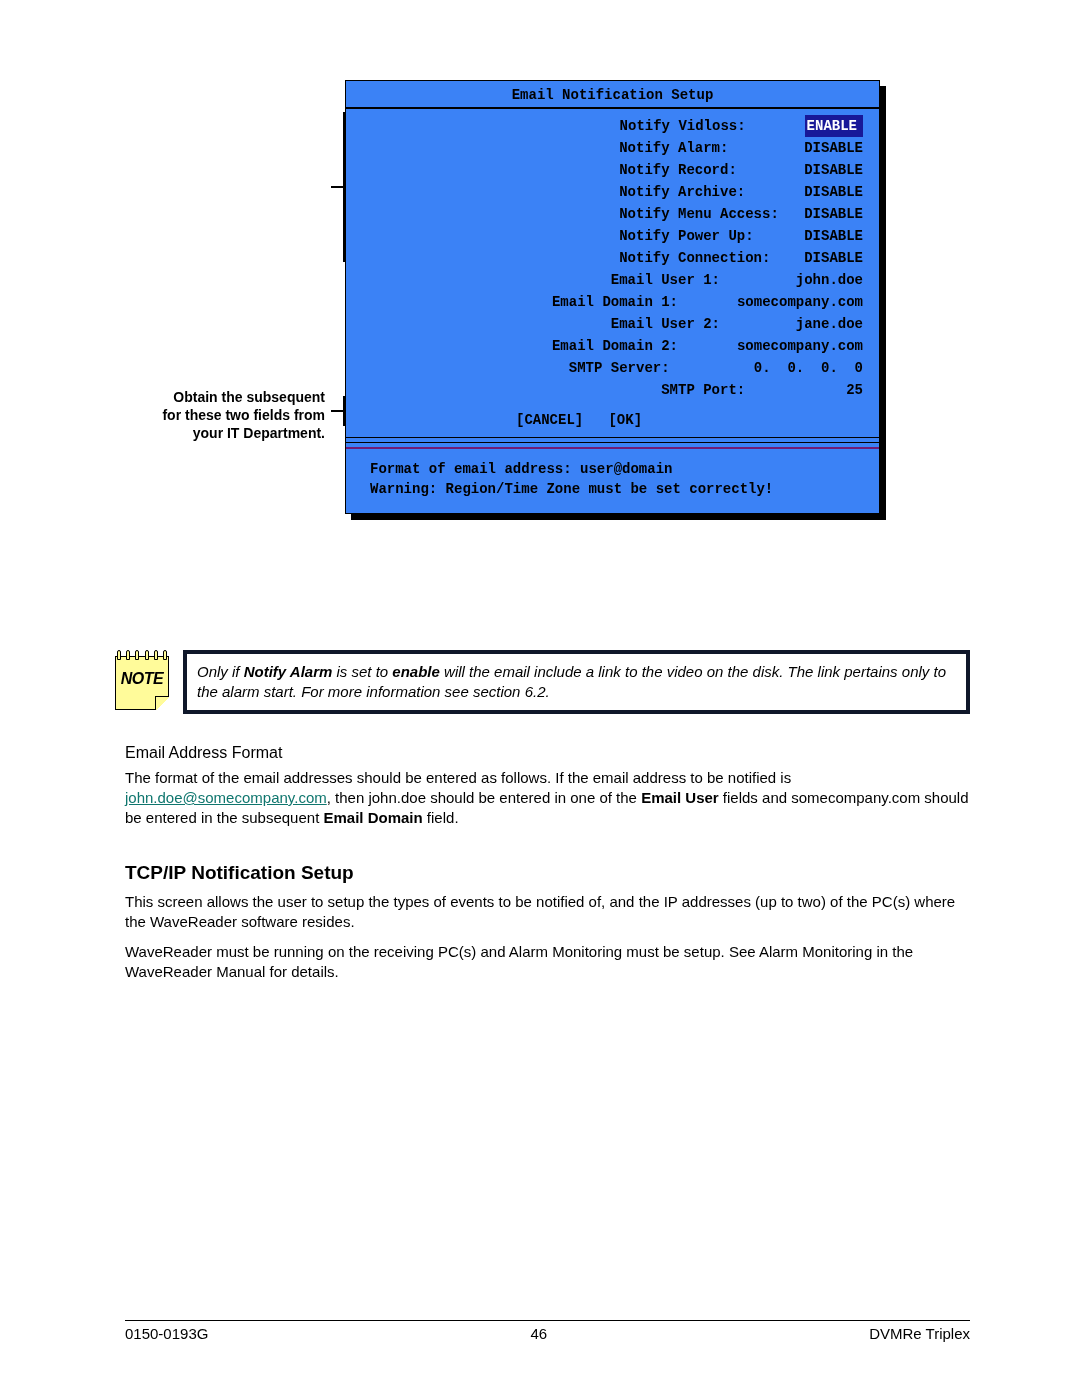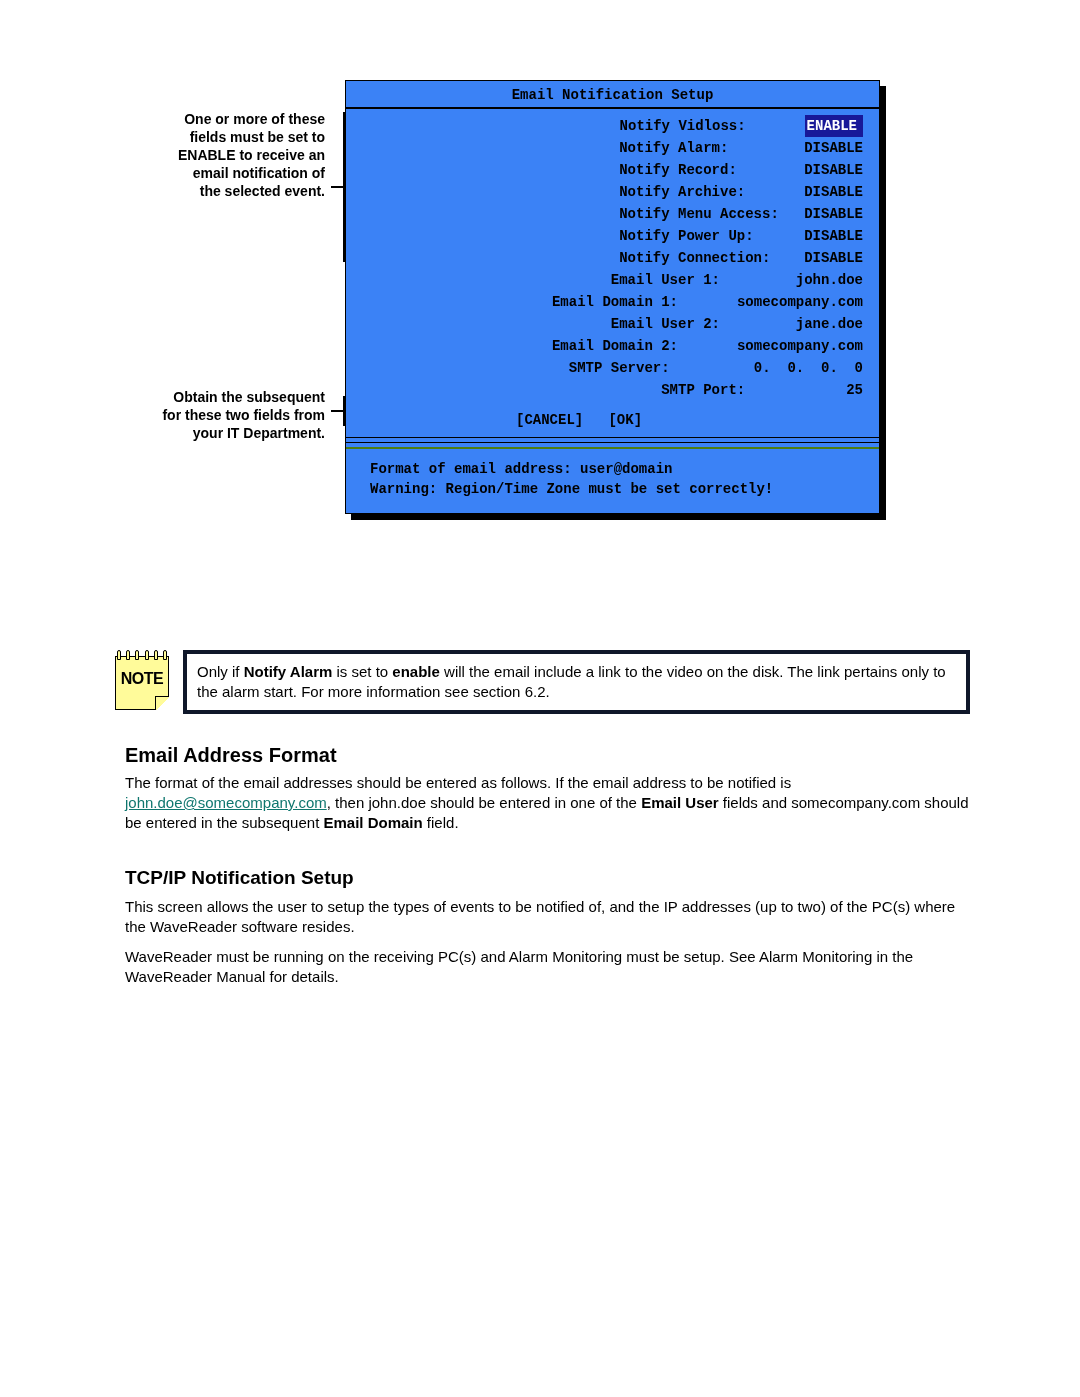--- a/index.html
+++ b/index.html
@@ -54,21 +54,21 @@
     background: #181898;
     color: #fff;
     padding: 0 6px 0 2px;
   }
   .menu-buttons {
     padding-left: 170px;
     line-height: 26px;
   }
   .menu-divider { border-top: 1px solid #000; margin: 4px 0; }
   .menu-footer {
-    border-top: 2px solid #4d7c0f;
+    border-top: 2px solid #701a75;
     padding: 10px 16px 14px 24px;
     line-height: 20px;
   }
   
   .callout {
     position: absolute;
     font-family: Arial, Helvetica, sans-serif;
     font-weight: bold;
     font-size: 14px;
     text-align: right;
@@ -92,20 +92,21 @@
     background: #000;
     transform: translateY(-1px);
   }
   .bracket.b1 { left: 218px; top: 32px; width: 14px; height: 150px; }
   .bracket.b2 { left: 218px; top: 316px; width: 14px; height: 30px; }
   
   .note-wrap {
     display: flex;
     align-items: stretch;
     margin: 30px 0 30px -10px;
+    font-style: italic;
   }
   .note-icon {
     width: 54px;
     flex: 0 0 54px;
     height: 60px;
     margin-right: 14px;
     position: relative;
   }
   .note-icon .pad {
     position: absolute;
@@ -143,21 +144,21 @@
     border-left: 1px solid #000;
   }
   .note-box {
     flex: 1;
     border: 4px solid #0f172a;
     padding: 8px 10px;
     font-size: 15px;
     line-height: 20px;
   }
   
-  h3 { font-size: 20px; font-weight: bold; margin: 4px 0 6px 0; }
+  h3 { font-size: 16px; font-weight: normal; margin: 4px 0 6px 0; }
   h2 { font-size: 19px; font-weight: bold; margin: 34px 0 8px 0; }
   p  { font-size: 15px; line-height: 20px; margin: 0 0 10px 0; }
   a.link { color: #0f766e; text-decoration: underline; }
   .b { font-weight: bold; }
   
   .footer {
     position: absolute;
     left: 125px;
     right: 110px;
     bottom: 55px;
@@ -169,27 +170,20 @@
     font-size: 15px;
   }
 </style>
 </head>
 <body>
 
 <div class="page">
 
   <div class="menu-area">
 
-    <div class="callout c1">
-      <span>One or more of these</span><br>
-      <span>fields must be set to</span><br>
-      <span>ENABLE to receive an</span><br>
-      <span>email notification of</span><br>
-      <span>the selected event.</span>
-    </div>
     <div class="callout c2">
       <span>Obtain the subsequent</span><br>
       <span>for these two fields from</span><br>
       <span>your IT Department.</span>
     </div>
 
     <div class="bracket b1">
         <div class="tail"></div>
       </div>
     <div class="bracket b2">
@@ -286,14 +280,22 @@
 
   <h3>Email Address Format</h3>
   <p>
     <span>The format of the email addresses should be entered as follows. If the email address to be notified is </span><a class="link">john.doe@somecompany.com</a><span>, then john.doe should be entered in one of the </span><span class="b">Email User</span><span> fields and somecompany.com should be entered in the subsequent </span><span class="b">Email Domain</span><span> field.</span>
   </p>
 
   <h2>TCP/IP Notification Setup</h2>
   <p>This screen allows the user to setup the types of events to be notified of, and the IP addresses (up to two) of the PC(s) where the WaveReader software resides.</p>
   <p>WaveReader must be running on the receiving PC(s) and Alarm Monitoring must be setup. See Alarm Monitoring in the WaveReader Manual for details.</p>
 
+  <div class="footer">
+    <div class="footer-line"></div>
+    <div class="footer-row">
+      <span>0150-0193G</span>
+      <span>46</span>
+      <span>DVMRe Triplex</span>
+    </div>
+  </div>
 
 </div>
 
 </body></html>

